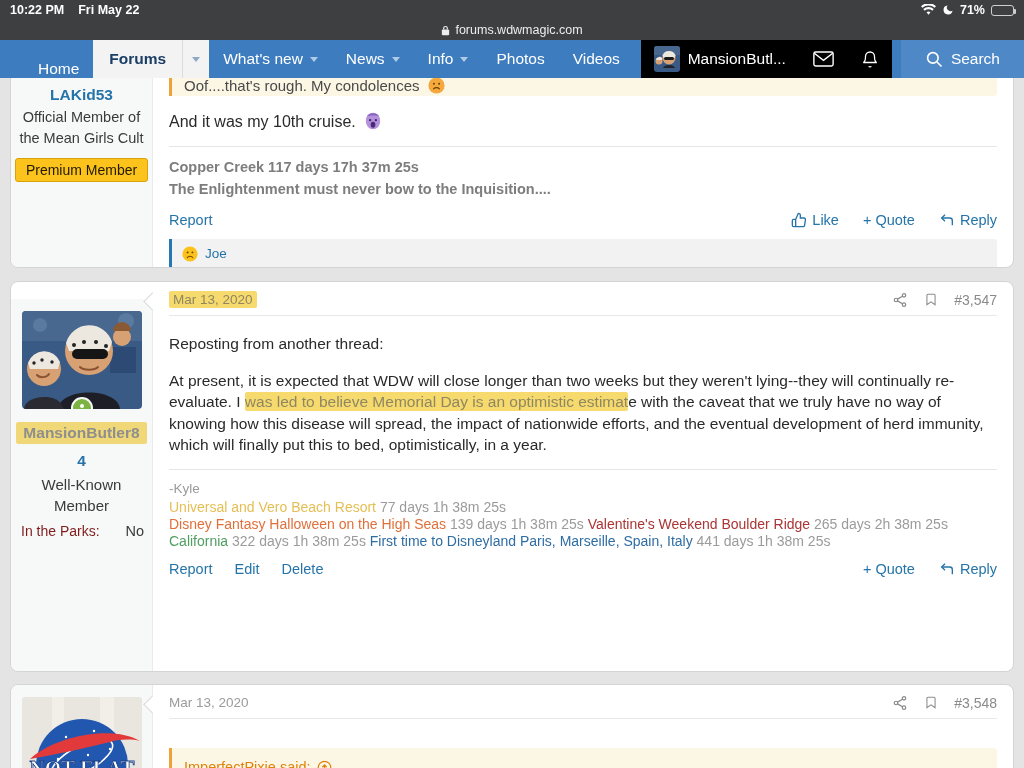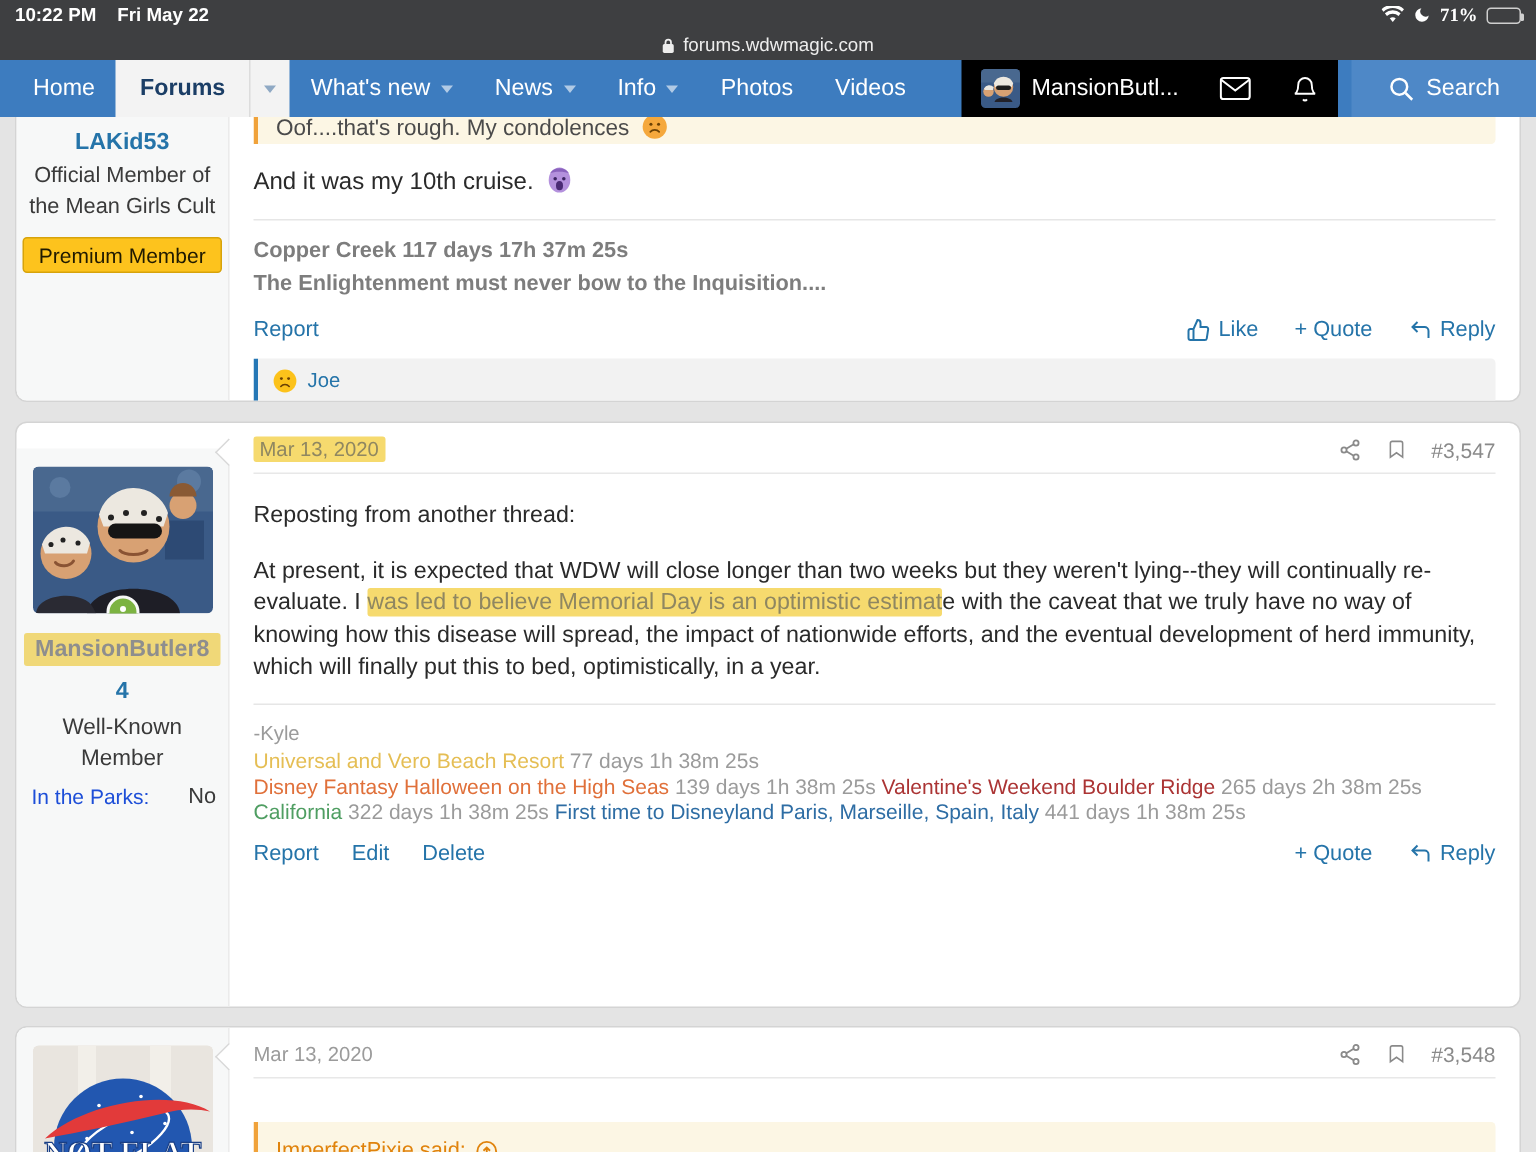--- a/index.html
+++ b/index.html
@@ -3,30 +3,30 @@
 <meta charset="utf-8">
 <style>
   * { box-sizing: border-box; margin: 0; padding: 0; }
   html, body { width: 1024px; height: 768px; overflow: hidden; }
   body { font-family: "Liberation Sans", sans-serif; background: #e4e4e4; position: relative; }
 
   
   .topbar { background: #3e3f41; height: 40px; }
   .statusrow { height: 20px; display: flex; align-items: center; justify-content: space-between; padding: 0 10px; color: #fff; font-size: 12.5px; font-weight: bold; }
   .statusleft { display: flex; gap: 14px; }
-  .statusright { display: flex; align-items: center; gap: 6px; font-family: Liberation Serif, serif; }
+  .statusright { display: flex; align-items: center; gap: 6px; }
   .batt { width: 23px; height: 11px; border: 1px solid #cfcfcf; border-radius: 3px; position: relative; padding: 1px; }
   .batt .fill { height: 100%; width: 70%; background: #fff; border-radius: 1px; }
   .batt::after { content:""; position:absolute; right:-3px; top:3px; width:2px; height:5px; background:#cfcfcf; border-radius:0 1px 1px 0; }
   .urlrow { height: 20px; display: flex; align-items: center; justify-content: center; gap: 5px; color: #ededed; font-size: 12.5px; }
 
   
   .nav { background: #3d7cbf; height: 38px; display: flex; align-items: stretch; color: #fff; font-size: 15.5px; }
   .nav-item { display: flex; align-items: center; gap: 7px; padding: 0 14px; cursor: pointer; }
-  .nav-item.first { padding-left: 22px; }
+  .nav-item.first { padding-left: 38px; align-items: flex-end; }
   .caret { width: 0; height: 0; border-left: 4.5px solid transparent; border-right: 4.5px solid transparent; border-top: 5px solid rgba(255,255,255,.6); }
   .nav-tab-active { background: #f3f3f3; color: #1b3e66; font-weight: bold; display: flex; align-items: stretch; }
   .nav-tab-active .lbl { display: flex; align-items: center; padding: 0 16px; }
   .nav-tab-active .caretbox { display: flex; align-items: center; padding: 0 9px; border-left: 1px solid #dcdcdc; }
   .nav-tab-active .caret { border-top-color: #8fa9c4; }
   .nav-spacer { flex: 1; }
   .nav-usergroup { background: #000000; display: flex; align-items: stretch; }
   .nav-cell { display: flex; align-items: center; padding: 0 13px; border-right: 1px solid rgba(0,0,0,.13); cursor: pointer; }
   .nav-cell:last-child { border-right: none; }
   .nav-avatar { width: 26px; height: 26px; border-radius: 3px; overflow: hidden; margin-right: 8px; flex-shrink: 0; }
@@ -74,21 +74,21 @@
   .iconbtn { display: flex; align-items: center; cursor: pointer; }
 
   
   .card2 .sidebar { padding-top: 12px; margin-top: 17px; }
   .avatarbox { width: 120px; height: 98px; margin: 0 auto; border-radius: 4px; overflow: hidden; position: relative; }
   .onlinebadge { position: absolute; left: 50%; transform: translateX(-50%); margin-top: -12px; width: 22px; height: 22px; background: #7cb342; border: 2px solid #f7f8f8; border-radius: 50%; display: flex; align-items: center; justify-content: center; }
   .uname-hl { display: inline-block; margin-top: 13px; background: #f0d878; border-radius: 2px; padding: 2px 7px; color: #8e8e8e; font-weight: bold; font-size: 15.5px; }
   .points { color: #2574a9; font-weight: bold; font-size: 15.5px; margin-top: 8px; }
   .utitle2 { font-size: 15px; color: #3a3a3a; line-height: 21px; margin-top: 4px; }
   .parksrow { display: flex; justify-content: space-between; padding: 7px 8px 0 10px; font-size: 14px; }
-  .parkslabel { color: #1d4ed8; }
+  .parkslabel { color: #7f1d1d; }
   .parksval { color: #3a3a3a; font-size: 14.5px; }
 
   .post2-line1 { margin-top: 17px; }
   .post2-para { margin-top: 15px; }
   .post2-para .hl { color: #8f8761; padding: 1px 0; }
   .post2-last { margin-top: 21px; }
   .sig2 { font-size: 13.5px; color: #9b9b9b; line-height: 19.5px; }
   .sigrow { margin-top: 1px; font-size: 14px; }
   .sig-time { color: #9b9b9b; }
   .sig-gold { color: #e5be54; }

